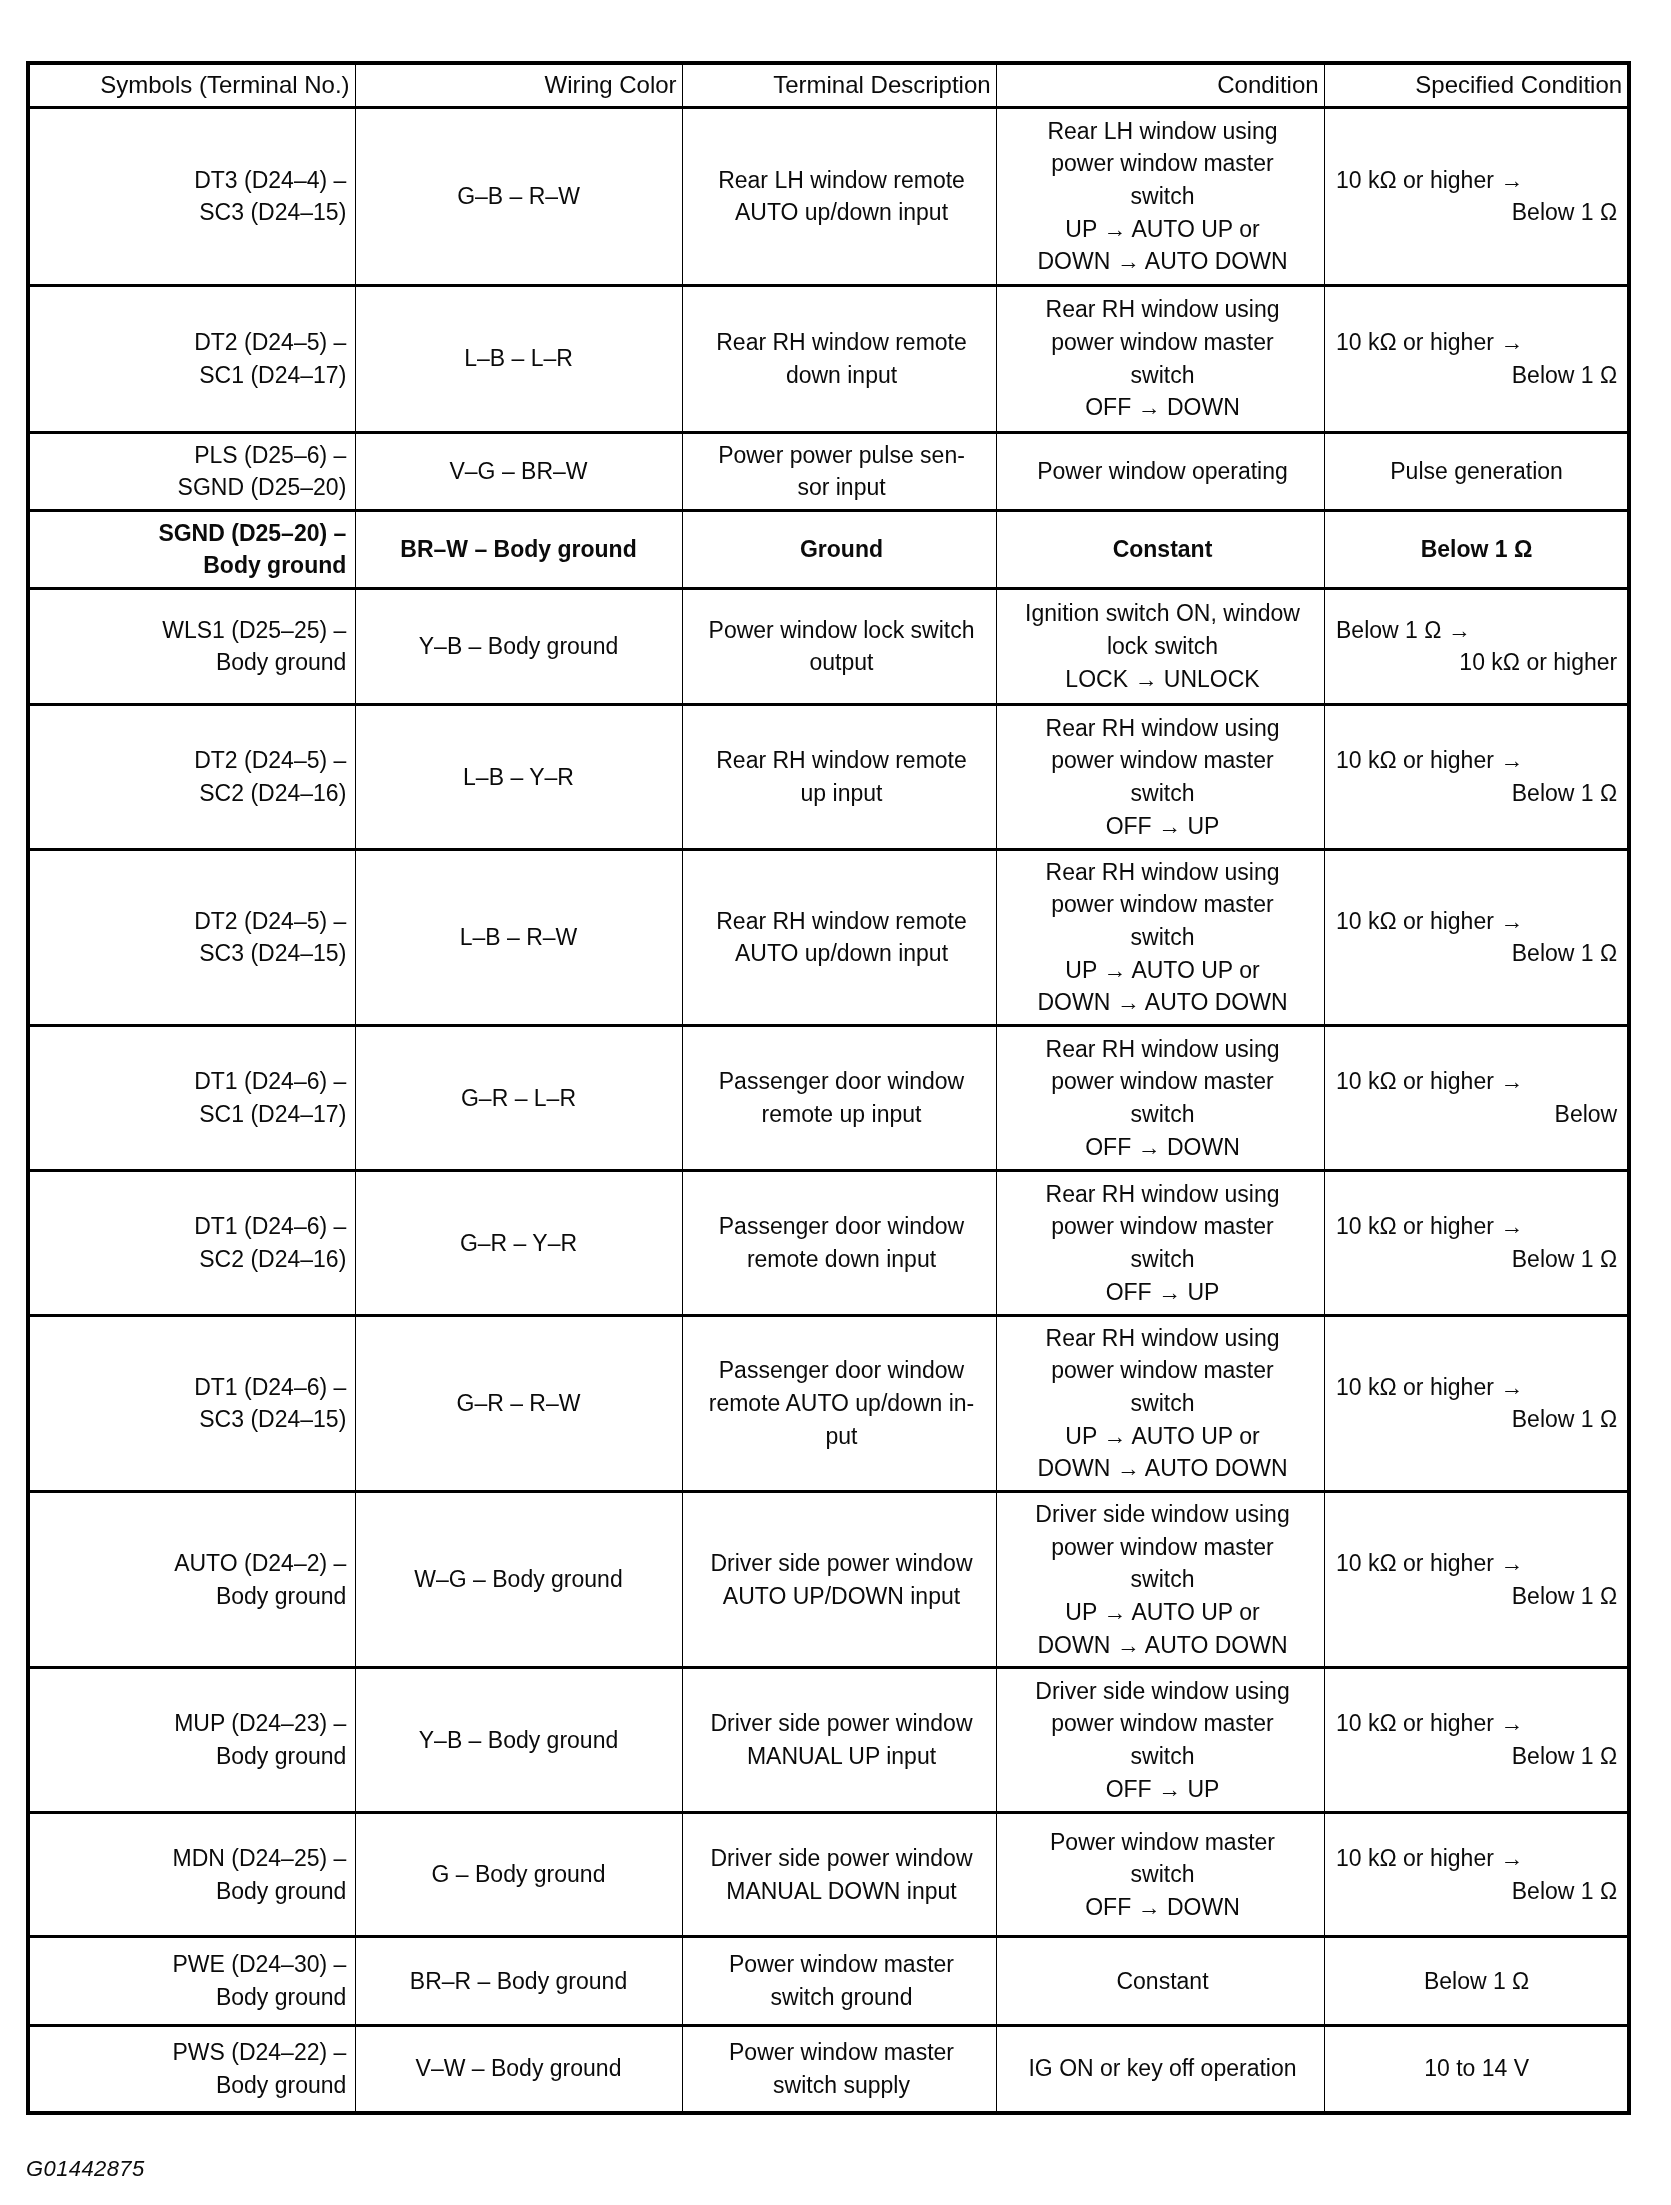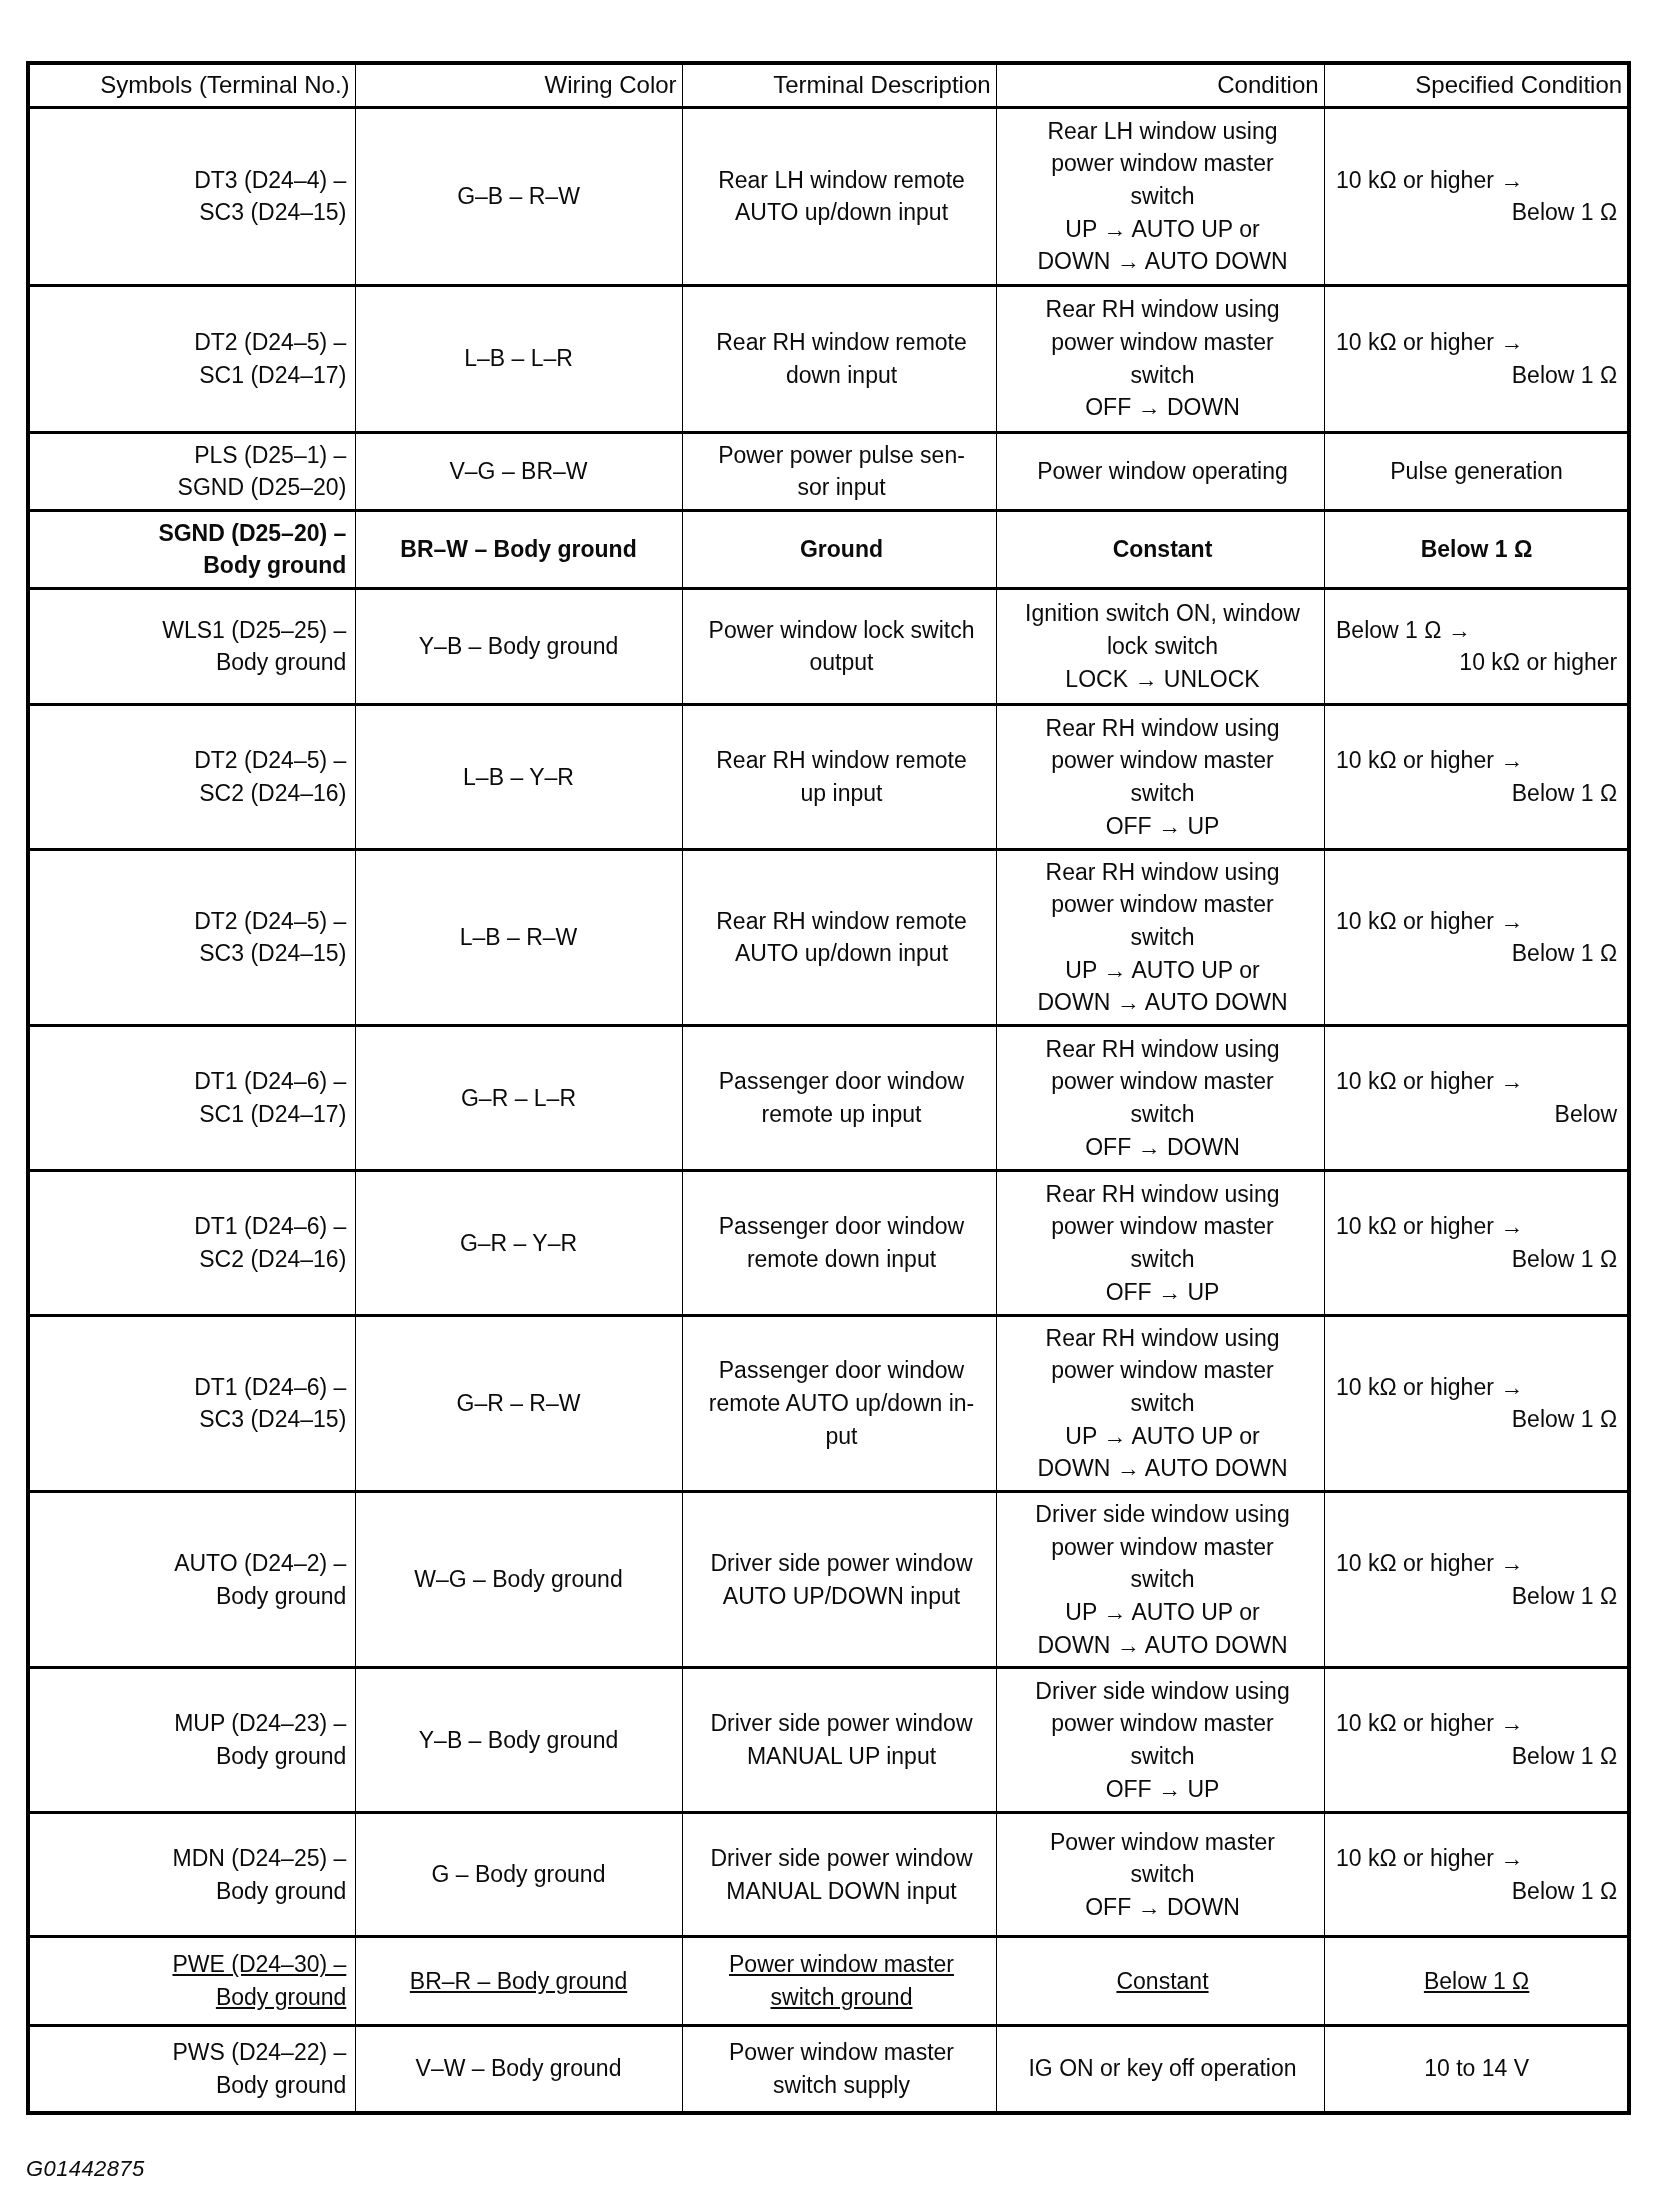--- a/index.html
+++ b/index.html
@@ -116,21 +116,21 @@
 power window master
 switch
 OFF → DOWN</td>
           <td class="c-spec">
             <div class="l1">10 kΩ or higher →</div>
             <div class="l2">Below 1 Ω</div>
           </td>
         </tr>
         <tr style="height:68px;">
           <td class="c-sym">
-            <div class="l1">PLS (D25–1) –</div>
+            <div class="l1">PLS (D25–6) –</div>
             <div class="l2">SGND (D25–20)</div>
           </td>
           <td class="c-wire">V–G – BR–W</td>
           <td class="c-desc">Power power pulse sen-
 sor input</td>
           <td class="c-cond">Power window operating</td>
           <td class="c-spec center">Pulse generation</td>
         </tr>
         <tr style="height:78px;font-weight:bold;">
           <td class="c-sym">
@@ -290,21 +290,21 @@
           <td class="c-desc">Driver side power window
 MANUAL DOWN input</td>
           <td class="c-cond">Power window master
 switch
 OFF → DOWN</td>
           <td class="c-spec">
             <div class="l1">10 kΩ or higher →</div>
             <div class="l2">Below 1 Ω</div>
           </td>
         </tr>
-        <tr style="height:89px;text-decoration:underline;">
+        <tr style="height:89px;">
           <td class="c-sym">
             <div class="l1">PWE (D24–30) –</div>
             <div class="l2">Body ground</div>
           </td>
           <td class="c-wire">BR–R – Body ground</td>
           <td class="c-desc">Power window master
 switch ground</td>
           <td class="c-cond">Constant</td>
           <td class="c-spec center">Below 1 Ω</td>
         </tr>

